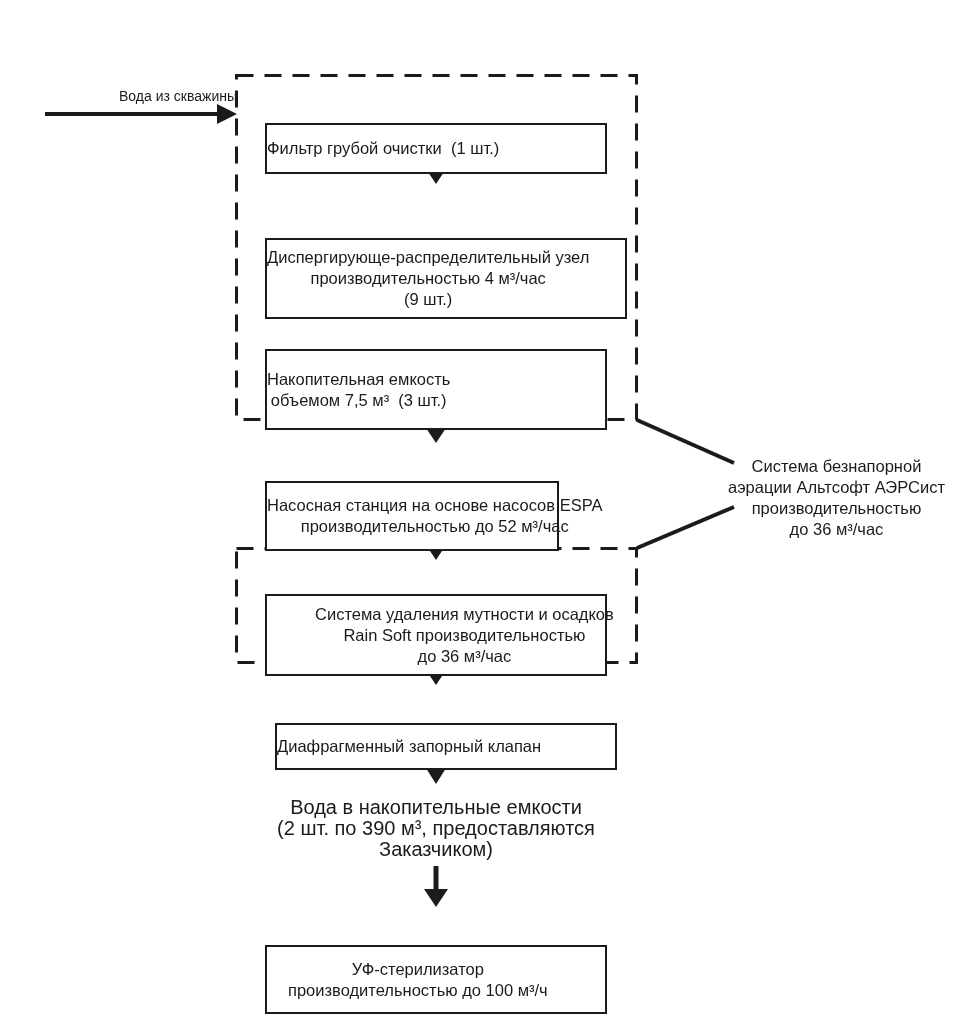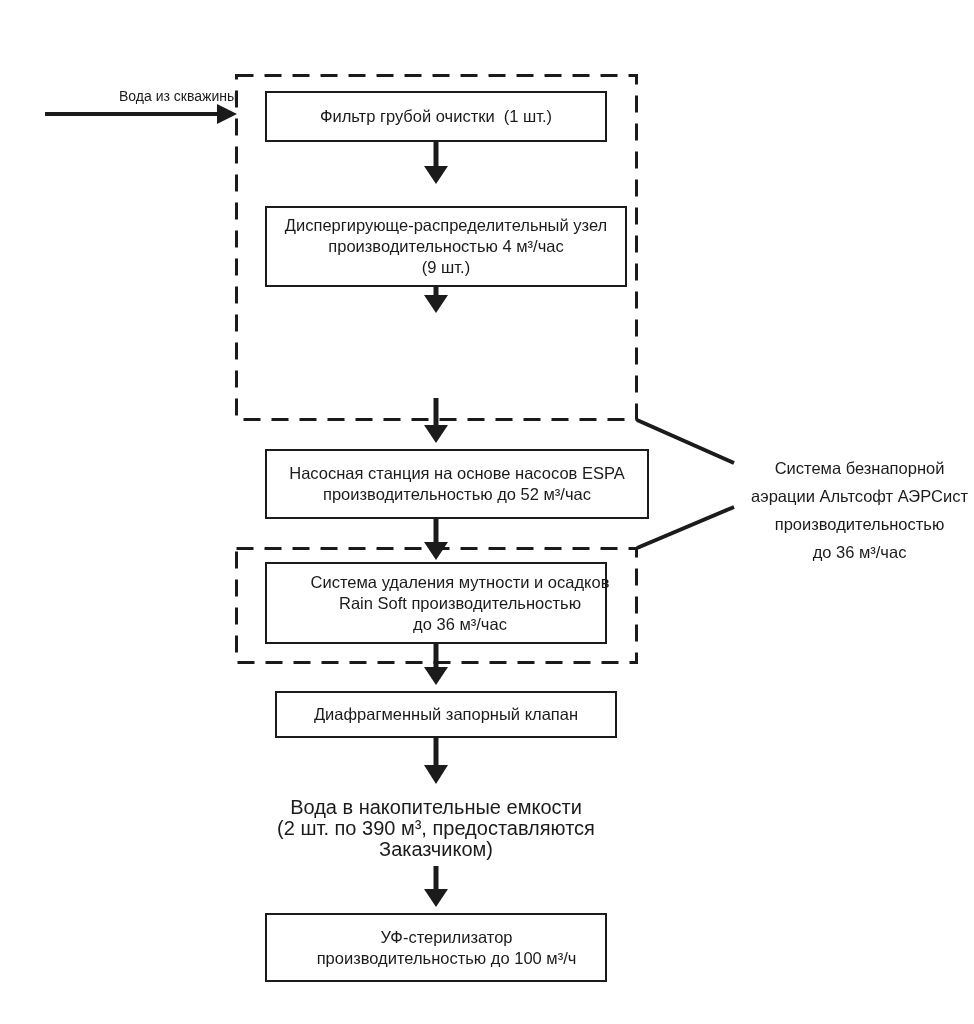--- a/index.html
+++ b/index.html
@@ -17,39 +17,39 @@
   }
   .connectors{
     position:absolute;left:0;top:0;
     color:var(--ink);
   }
   .node{
     position:absolute;
     box-sizing:border-box;
     border:2px solid var(--ink);
     background:var(--paper);
-    display:flex;align-items:center;justify-content:center;
+    display:flex;align-items:center;
     text-align:center;
-    font-size:16.5px;line-height:21px;
+    font-size:16.5px;line-height:21px;margin-top:32px;
   }
   .node span, .floating span, .annotation span, .source-label span{
     white-space:pre;
     display:block;
   }
   .floating{
     position:absolute;
     display:flex;align-items:center;justify-content:center;
     text-align:center;
     font-size:20px;line-height:21px;
   }
   .annotation{
     position:absolute;
-    display:flex;align-items:center;justify-content:flex-end;
+    display:flex;align-items:center;justify-content:flex-start;
     text-align:center;
-    font-size:16.5px;line-height:28px;margin-top:12px;
+    font-size:16.5px;line-height:21px;
   }
   .source-label{
     position:absolute;
     text-align:right;
     font-size:14px;line-height:20px;
   }
 </style>
 </head>
 <body>
 
@@ -105,22 +105,26 @@
   <div class="node" style="left:265px;top:91px;width:342px;height:51px;">
     <span>Фильтр грубой очистки  (1 шт.)</span>
   </div>
 
   <div class="node" style="left:265px;top:206px;width:362px;height:81px;">
     <span>Диспергирующе-распределительный узел
 производительностью 4 м³/час
 (9 шт.)</span>
   </div>
 
+  <div class="node" style="left:265px;top:317px;width:342px;height:81px;">
+    <span>Накопительная емкость
+объемом 7,5 м³  (3 шт.)</span>
+  </div>
 
-  <div class="node" style="left:265px;top:449px;width:384px;height:70px;">
+  <div class="node" style="left:265px;top:449px;width:294px;height:70px;">
     <span>Насосная станция на основе насосов ESPA
 производительностью до 52 м³/час</span>
   </div>
 
   <div class="node" style="left:265px;top:562px;width:342px;height:82px;padding-left:48px;">
     <span>Система удаления мутности и осадков
 Rain Soft производительностью
 до 36 м³/час</span>
   </div>
 

